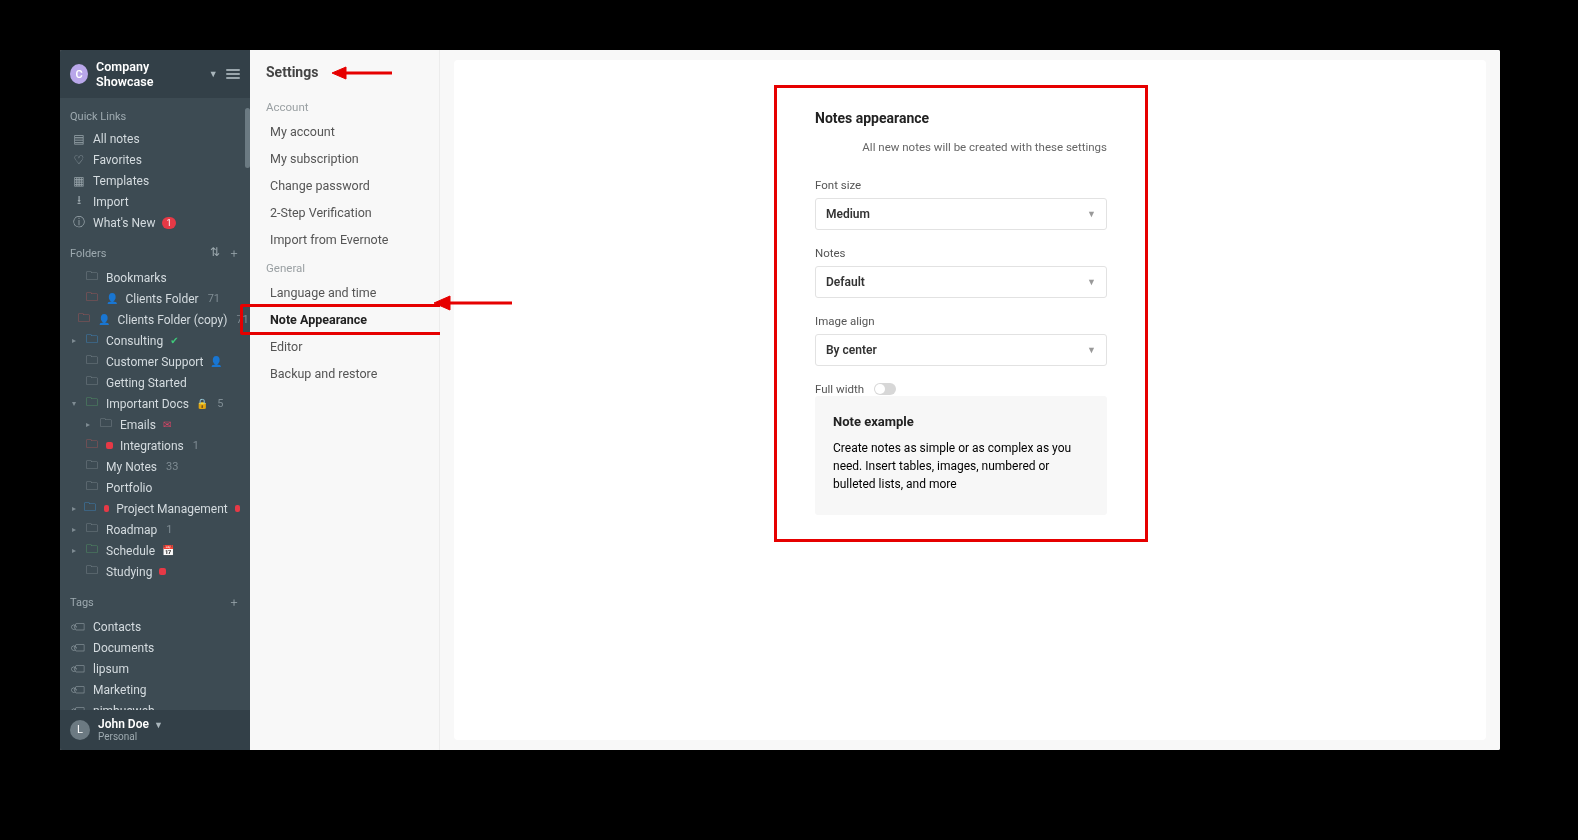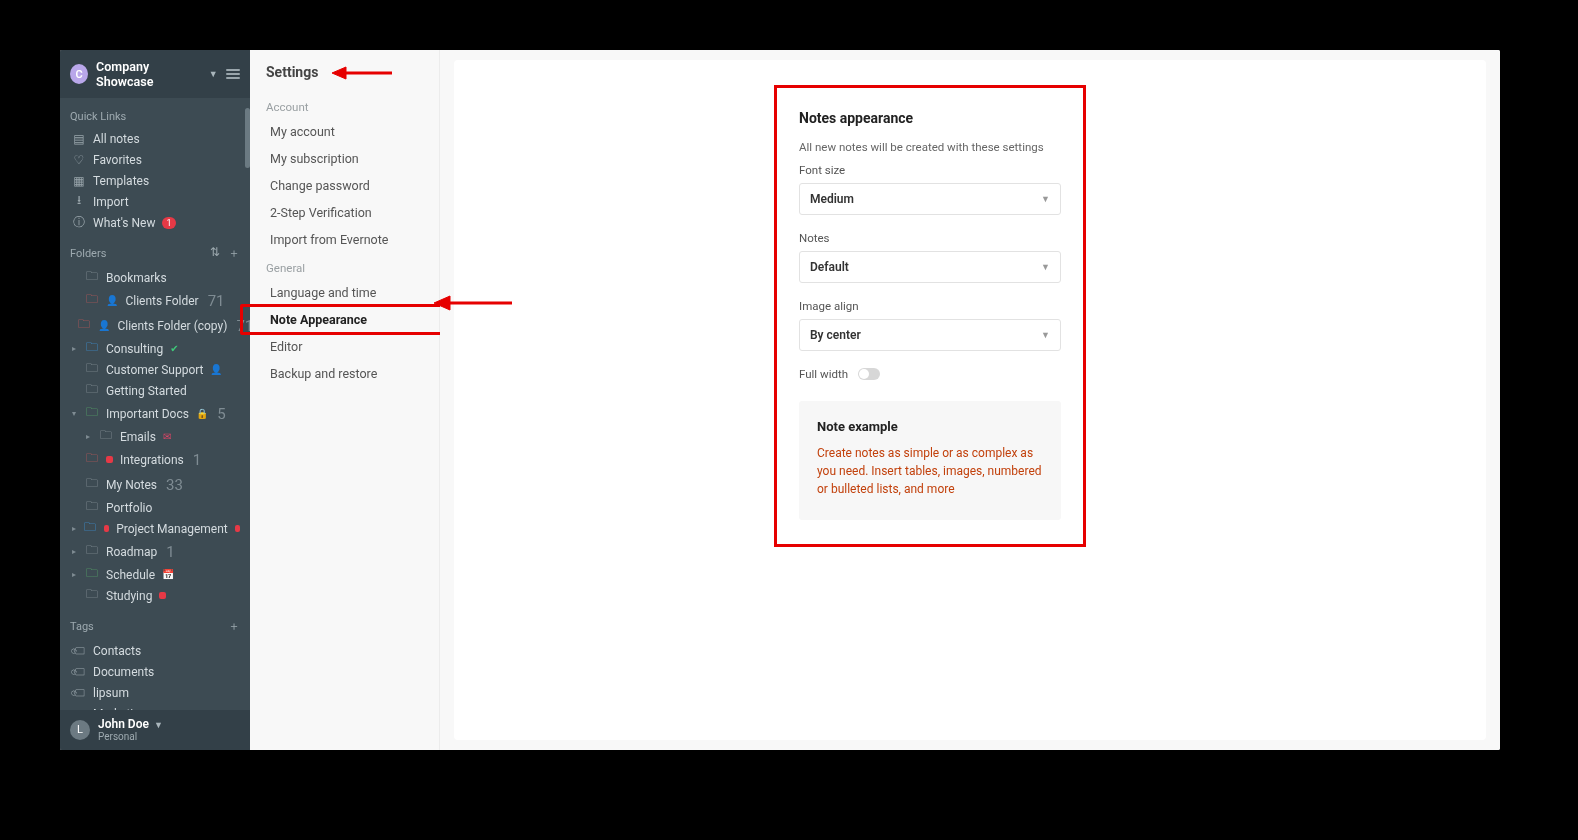--- a/index.html
+++ b/index.html
@@ -76,21 +76,21 @@
     color: #d4dbdf;
     white-space: nowrap;
   }
   .nav-item .icon, .folder-item .icon, .tag-item .icon {
     width: 14px; height: 14px; display:flex; align-items:center; justify-content:center;
     color:#9aa6ac; font-size:12px;
     flex-shrink:0;
   }
   .folder-item { padding-left: 12px; }
   .folder-item.sub { padding-left: 26px; }
-  .count { color:#7f8c93; font-size:15px; margin-left:2px; }
+  .count { color:#7f8c93; font-size:11px; margin-left:2px; }
   .caret { color:#7f8c93; font-size:8px; width:8px; margin-right:-2px; }
 
   .dot-red { width:7px; height:7px; background:#e63946; border-radius:2px; display:inline-block; }
   .dot-green { color:#3fc97a; font-size:10px; }
   .badge-red {
     background:#e63946; color:#fff; font-size:9px; border-radius:8px;
     padding:0 4px; line-height:12px; min-width:12px; text-align:center;
     display:inline-block;
   }
   .mini-glyph { font-size:10px; }
@@ -165,55 +165,55 @@
     background: #fff;
     border-radius: 4px;
     height: 100%;
     position: relative;
   }
 
   .panel {
     position: absolute;
     left: 320px;
     top: 25px;
-    width: 312px;
+    width: 374px;
     border: 3px solid #e60000;
-    padding: 22px 22px 24px;
+    padding: 22px 38px 24px;
   }
   .panel-title { font-weight: 700; font-size: 14px; color: #222; margin-bottom: 14px; }
-  .panel-desc { font-size: 11.5px; color: #666; margin-bottom: 9px; }
+  .panel-desc { font-size: 11.5px; color: #666; margin-bottom: 24px; text-align: right; }
   .field-label { font-size: 11.5px; color: #555; margin-bottom: 6px; }
   .select {
     border: 1px solid #e2e2e2;
     border-radius: 3px;
     padding: 8px 10px;
     font-size: 12px;
     font-weight: 600;
     color: #333;
     margin-bottom: 16px;
     display:flex; justify-content:space-between; align-items:center;
     cursor:pointer;
     background:#fff;
   }
   .select .chev-down { font-size:9px; color:#999; }
 
-  .toggle-row { display:flex; align-items:center; gap:10px; font-size:11.5px; color:#555; margin-bottom:20px; }
+  .toggle-row { display:flex; align-items:center; gap:10px; font-size:11.5px; color:#555; }
   .toggle {
     width:22px; height:12px; background:#d7d7d7; border-radius:7px; position:relative; cursor:pointer;
   }
   .toggle::after {
     content:""; position:absolute; left:1px; top:1px; width:10px; height:10px;
     background:#fff; border-radius:50%;
   }
 
   .example-box {
     background:#f7f7f7; border-radius:3px; padding:18px 18px 22px;
   }
   .example-title { font-weight:700; font-size:13px; color:#222; margin-bottom:10px; }
-  .example-text { font-size:12px; color:#c2410c; line-height:1.5; }
+  .example-text { font-size:12px; color:#000000; line-height:1.5; }
 
   
   .arrow1 {
     position:absolute;
     left: 332px; top: 64px;
     width: 60px; height: 18px;
     pointer-events:none;
   }
   .arrow2 {
     position:absolute;

